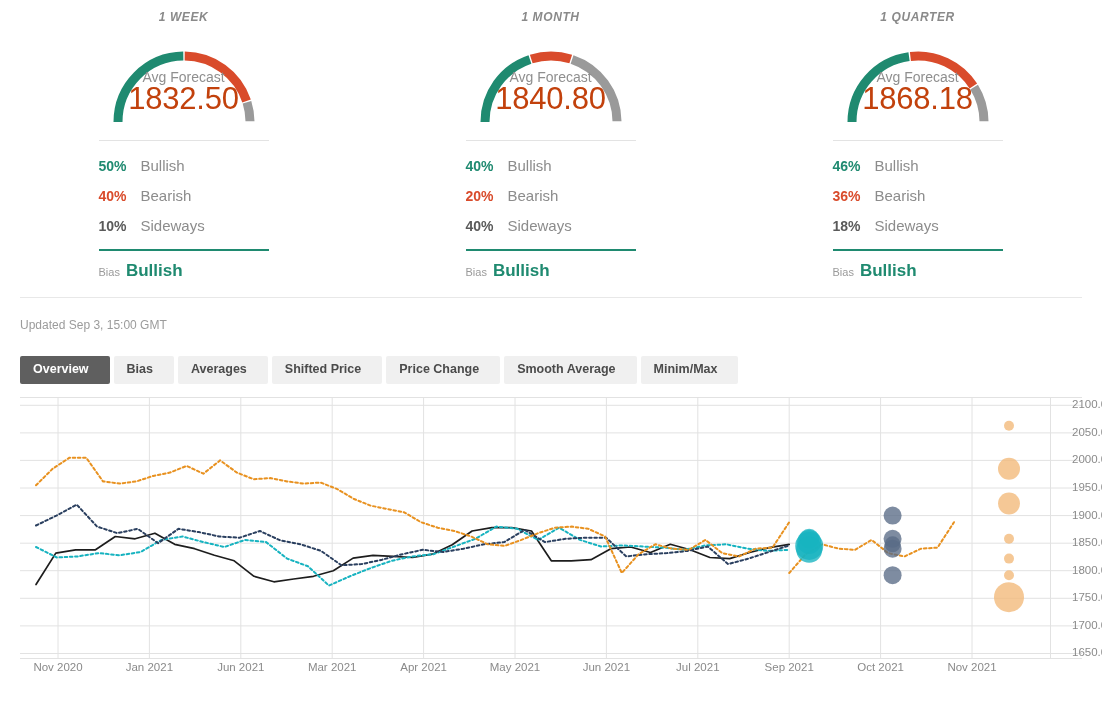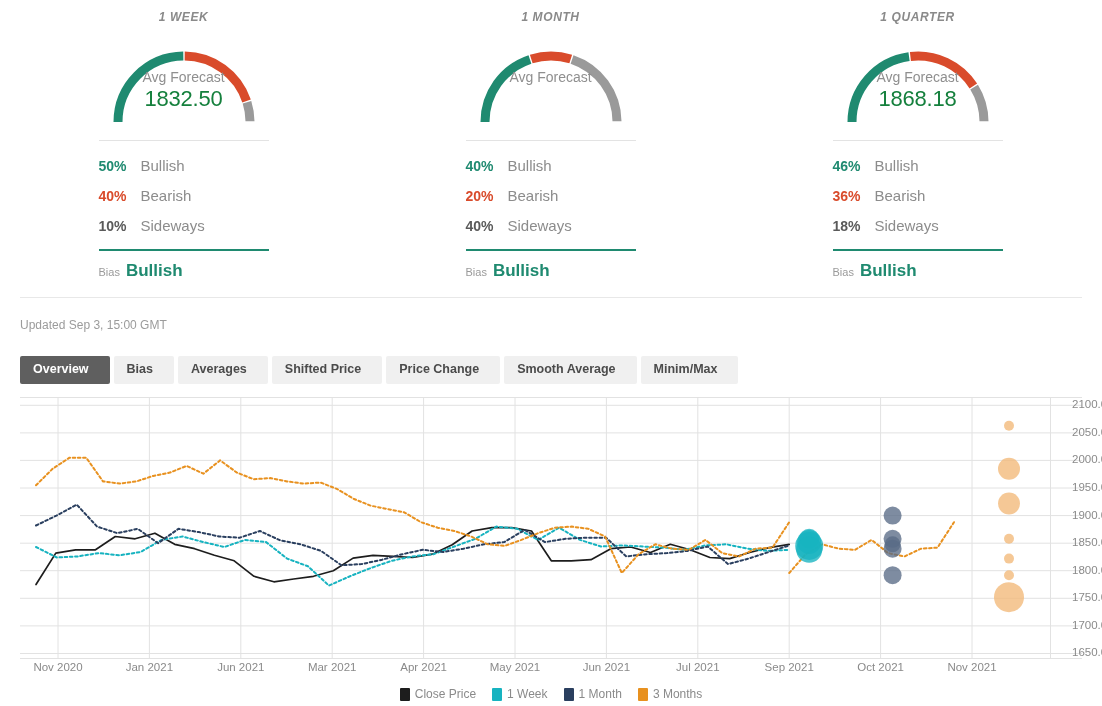--- a/index.html
+++ b/index.html
@@ -53,22 +53,22 @@
     top: 40px;
     text-align: center;
     pointer-events: none;
   }
   .gauge-avg-label {
     font-size: 14px;
     color: #8f8f8f;
     line-height: 14px;
   }
   .gauge-value {
-    font-size: 22px;
-    color: #15803d;
+    font-size: 31px;
+    color: #c2410c;
     line-height: 30px;
     letter-spacing: -0.2px;
   }
 
   .stats-block {
     width: 170px;
     margin-top: 14px;
     border-top: 1px solid #e3e3e3;
     padding-top: 16px;
   }
@@ -246,20 +246,21 @@
     <div class="gauge-svg-wrap">
       <svg width="170" height="96" viewBox="0 0 170 96">
         <g id="arc-g-1">
             <path d="M 19 92.00000000000001 A 66 66 0 0 1 63.94868558632736 29.44728493936735" stroke="#1f8a70" stroke-width="9" fill="none"></path>
             <path d="M 65.26330771109829 29.02013831792572 A 66 66 0 0 1 104.7366922889017 29.020138317925714" stroke="#d94b2b" stroke-width="9" fill="none"></path>
             <path d="M 106.05131441367261 29.447284939367343 A 66 66 0 0 1 150.99638117812378 91.30886224832769" stroke="#9a9a9a" stroke-width="9" fill="none"></path>
           </g>
       </svg>
       <div class="gauge-center-text">
         <div class="gauge-avg-label">Avg Forecast</div>
+        <div class="gauge-value">1840.80</div>
       </div>
     </div>
     <div class="stats-block">
       <div class="stat-row">
         <span class="stat-pct bull">40%</span>
         <span class="stat-label">Bullish</span>
       </div>
       <div class="stat-row">
         <span class="stat-pct bear">20%</span>
         <span class="stat-label">Bearish</span>
@@ -395,31 +396,13 @@
       <div class="x-label" style="left: 220.8px;">Jun 2021</div>
       <div class="x-label" style="left: 312.2px;">Mar 2021</div>
       <div class="x-label" style="left: 403.6px;">Apr 2021</div>
       <div class="x-label" style="left: 495px;">May 2021</div>
       <div class="x-label" style="left: 586.4px;">Jun 2021</div>
       <div class="x-label" style="left: 677.8px;">Jul 2021</div>
       <div class="x-label" style="left: 769.2px;">Sep 2021</div>
       <div class="x-label" style="left: 860.6px;">Oct 2021</div>
       <div class="x-label" style="left: 952px;">Nov 2021</div>
     </div>
-  <div class="legend" id="legend">
-      <div class="legend-item">
-        <span class="legend-swatch" style="background: rgb(29, 29, 29);"></span>
-        <span class="legend-text">Close Price</span>
-      </div>
-      <div class="legend-item">
-        <span class="legend-swatch" style="background: rgb(23, 179, 192);"></span>
-        <span class="legend-text">1 Week</span>
-      </div>
-      <div class="legend-item">
-        <span class="legend-swatch" style="background: rgb(42, 63, 95);"></span>
-        <span class="legend-text">1 Month</span>
-      </div>
-      <div class="legend-item">
-        <span class="legend-swatch" style="background: rgb(232, 145, 31);"></span>
-        <span class="legend-text">3 Months</span>
-      </div>
-    </div>
 </div>
 
 </body></html>

